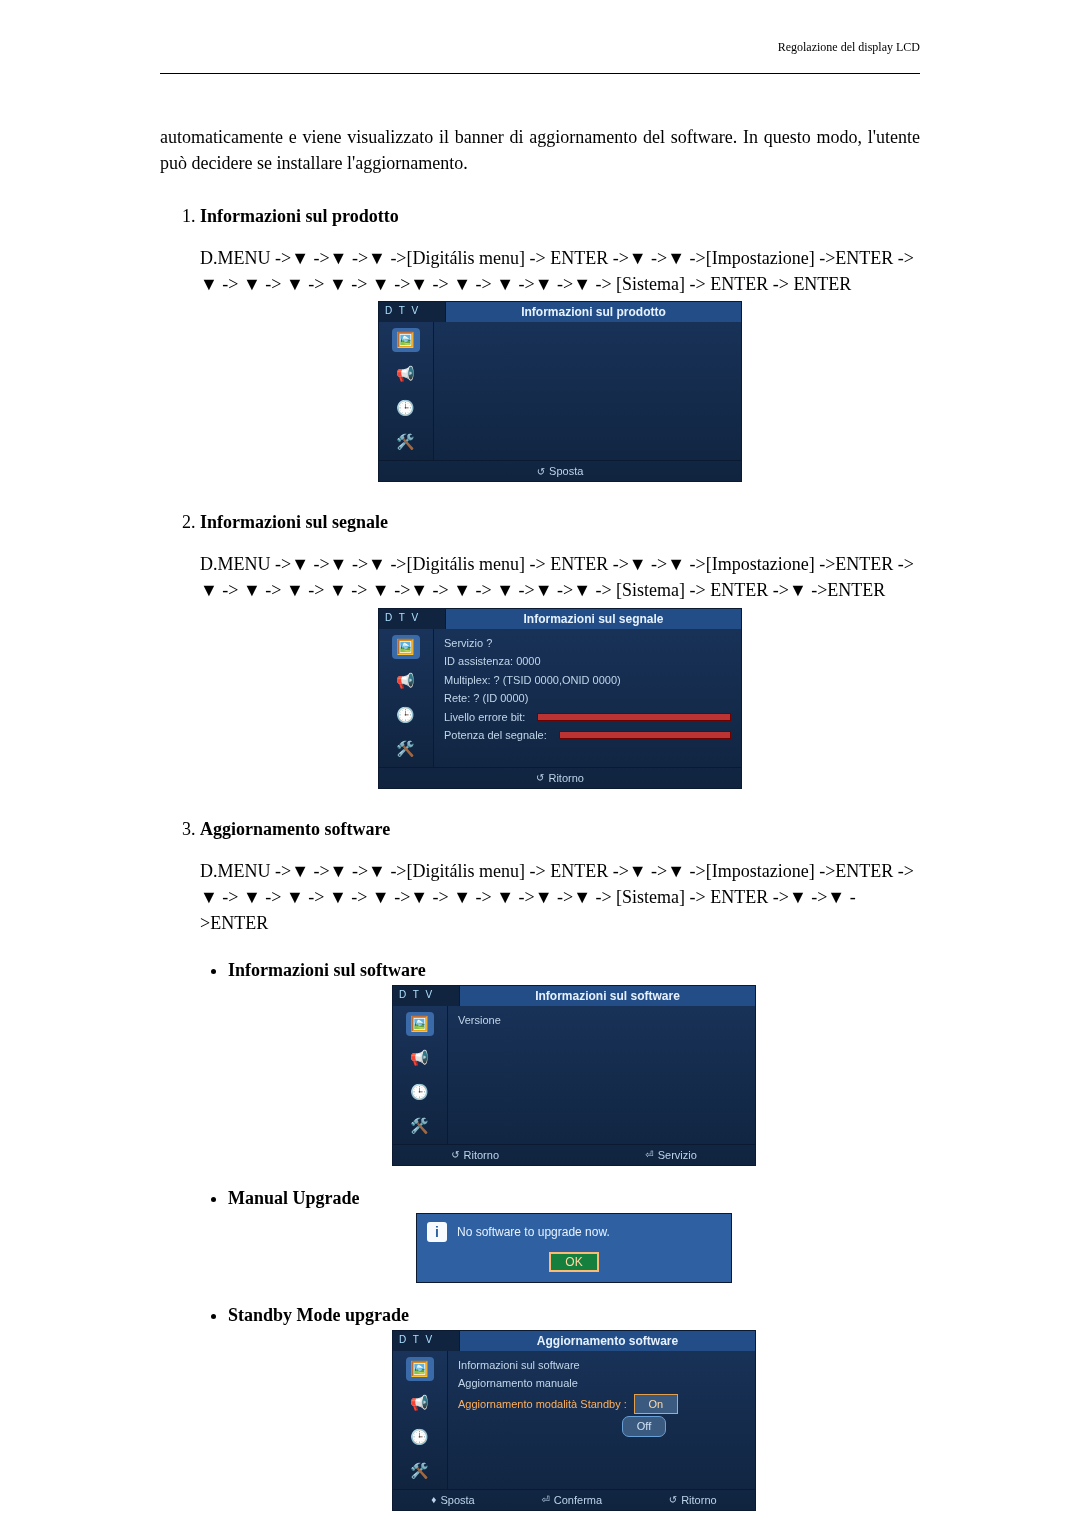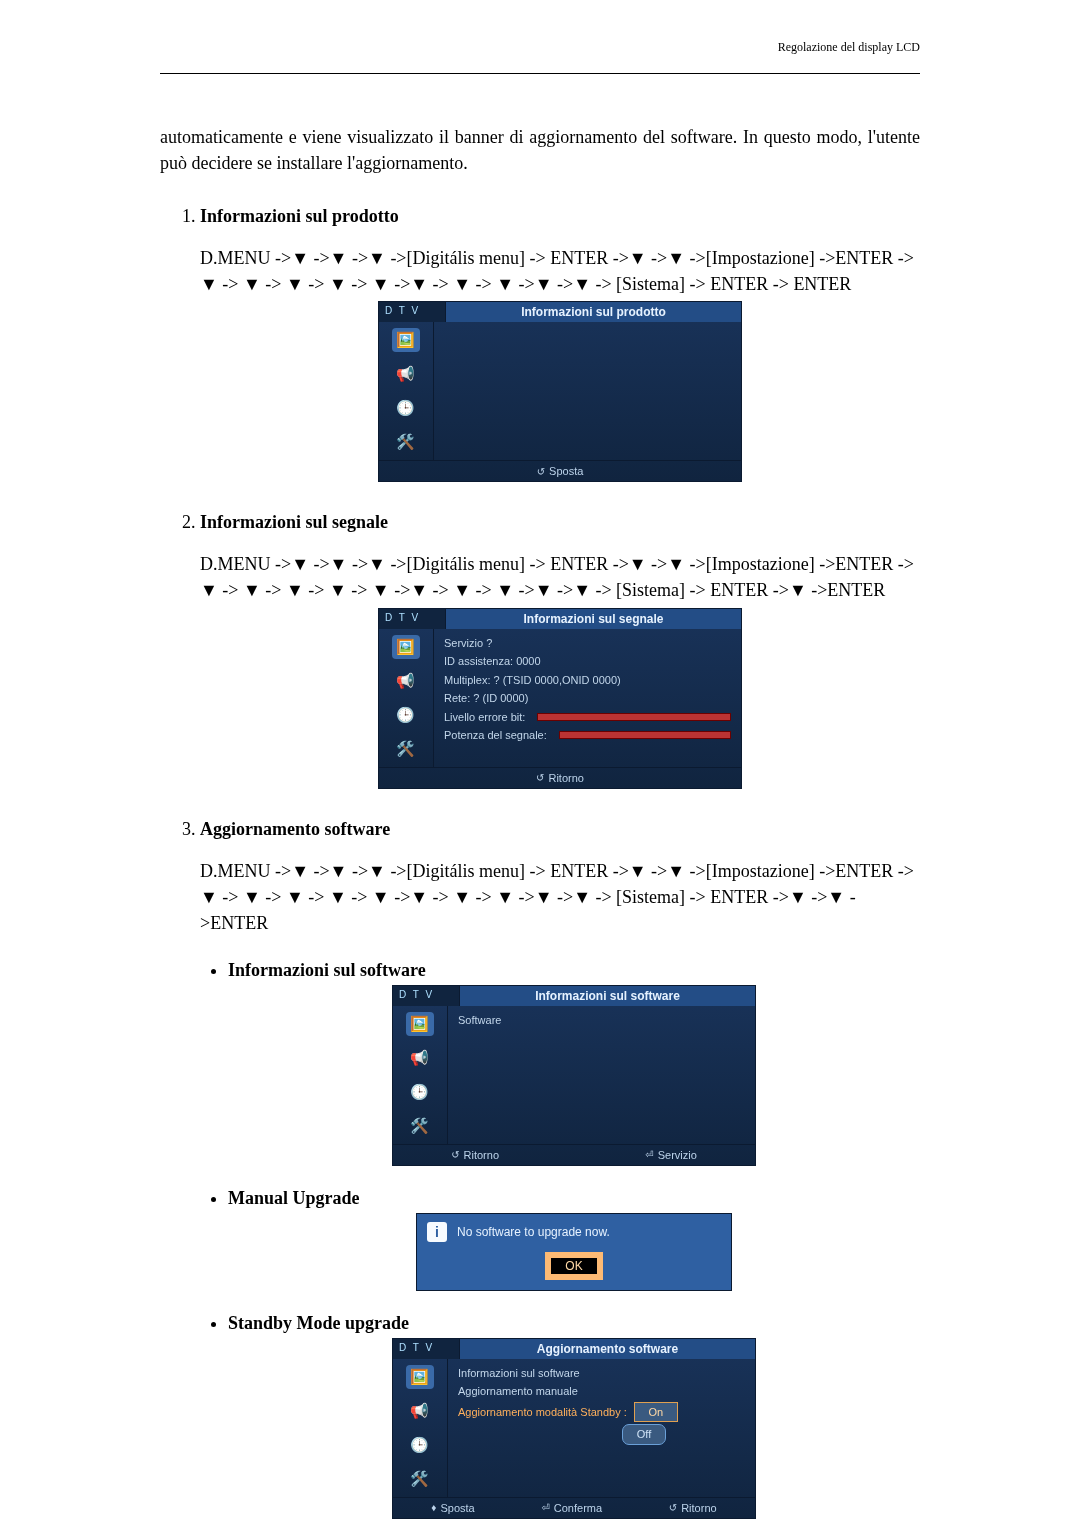--- a/index.html
+++ b/index.html
@@ -196,25 +196,25 @@
     justify-content: center;
     font-weight: bold;
     font-size: 14px;
   }
   .dlg .okrow {
     display: flex;
     justify-content: center;
     margin-top: 10px;
   }
   .dlg .okbtn {
-    border: 6px solid #fdba74;
+    border: 2px solid #fdba74;
     color: #ffd9a6;
     padding: 1px 14px;
     font-size: 12px;
-    background: #000000;
+    background: #15803d;
   }
 </style>
 </head>
 <body>
 
 <div class="page">
   <div class="header-title">Regolazione del display LCD</div>
 
   <div class="intro">automaticamente e viene visualizzato il banner di aggiornamento del software. In questo modo, l'utente può decidere se installare l'aggiornamento.</div>
 
@@ -300,21 +300,21 @@
               <div class="osd-title">Informazioni sul software</div>
             </div>
             <div class="osd-body">
               <div class="osd-icons">
                 <div class="ic sel">🖼️</div>
                 <div class="ic">📢</div>
                 <div class="ic">🕒</div>
                 <div class="ic">🛠️</div>
               </div>
               <div class="osd-content">
-                <div class="row">Software</div>
+                <div class="row">Versione</div>
               </div>
             </div>
             <div class="osd-footer twocol">
               <span class="kv">
                 <span class="sym">↺</span>
                 <span>Ritorno</span>
               </span>
               <span class="kv">
                 <span class="sym">⏎</span>
                 <span>Servizio</span>

